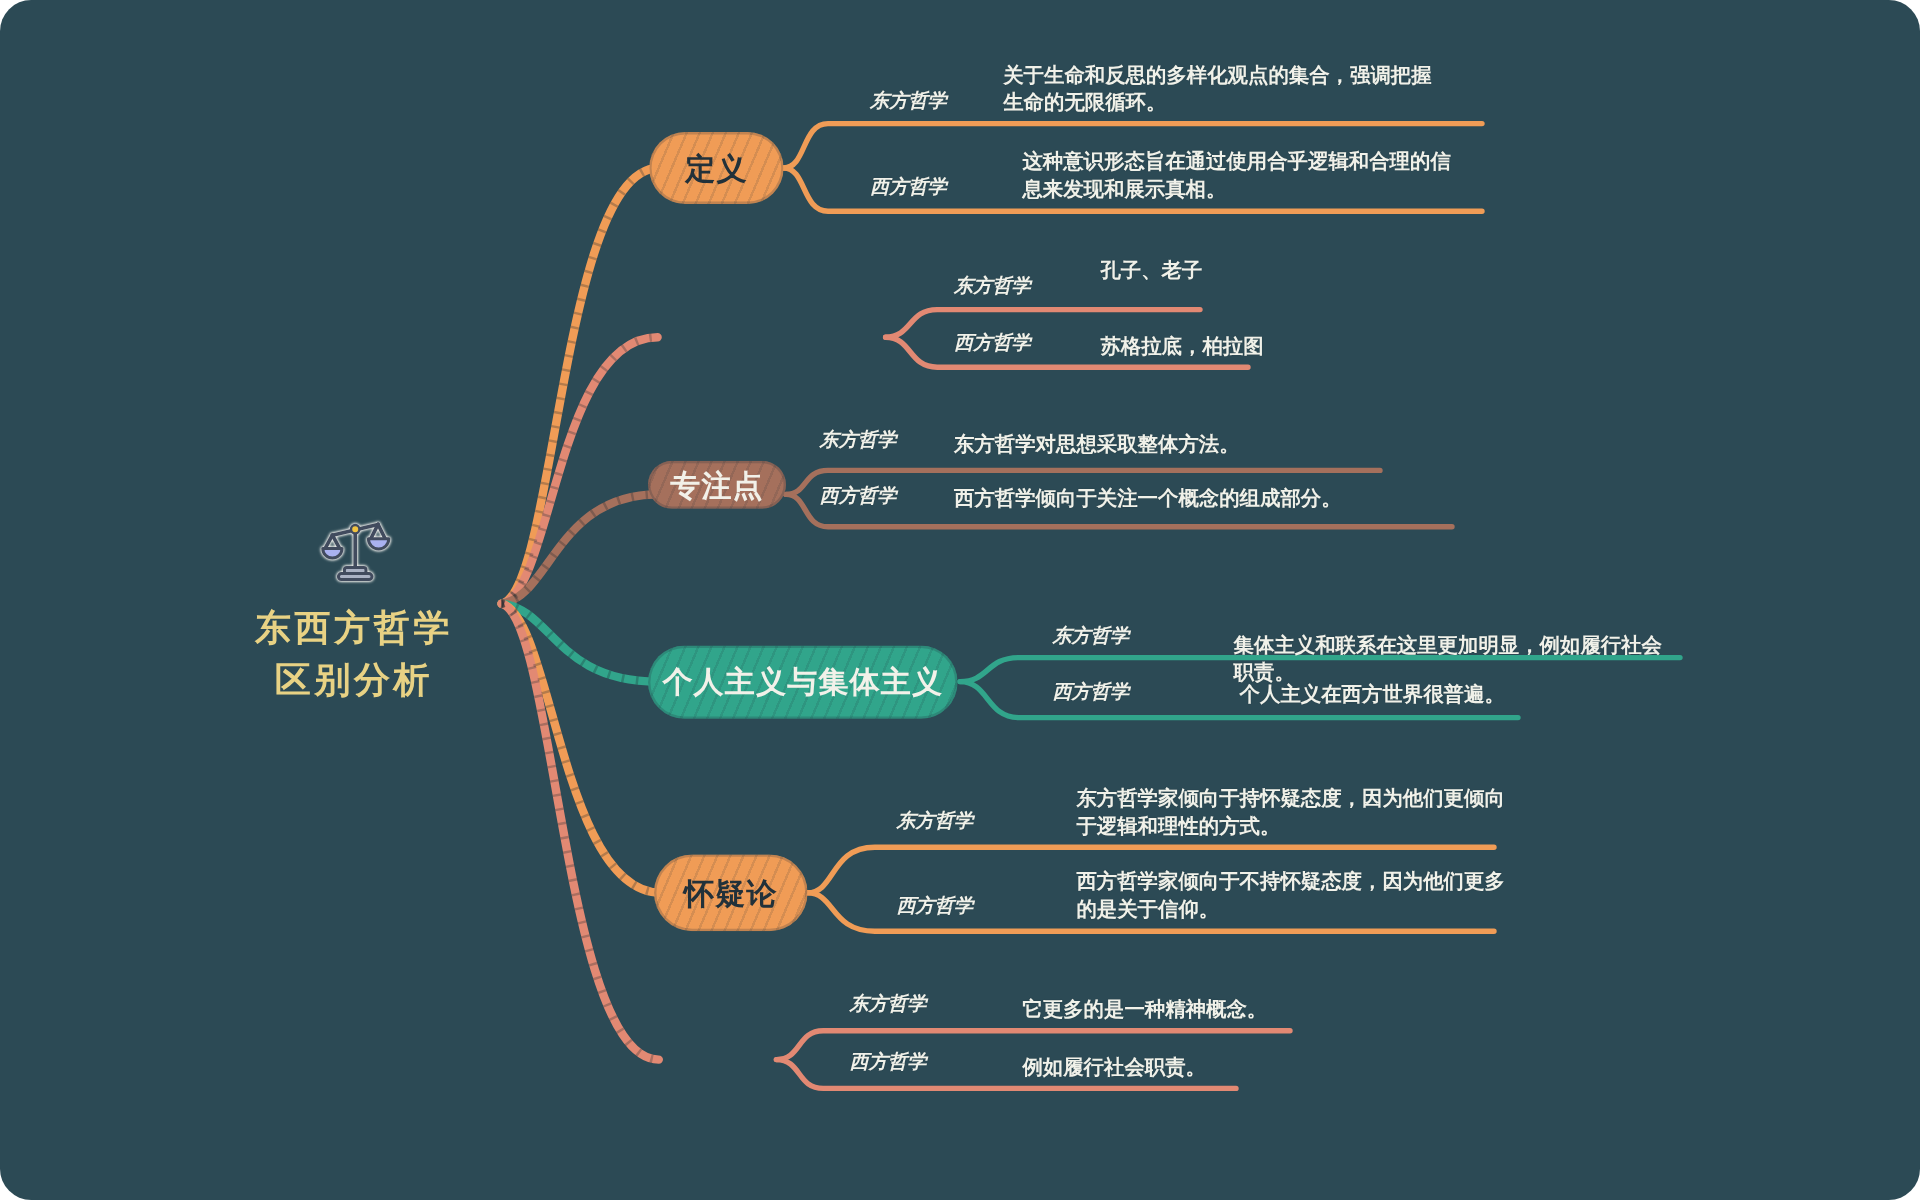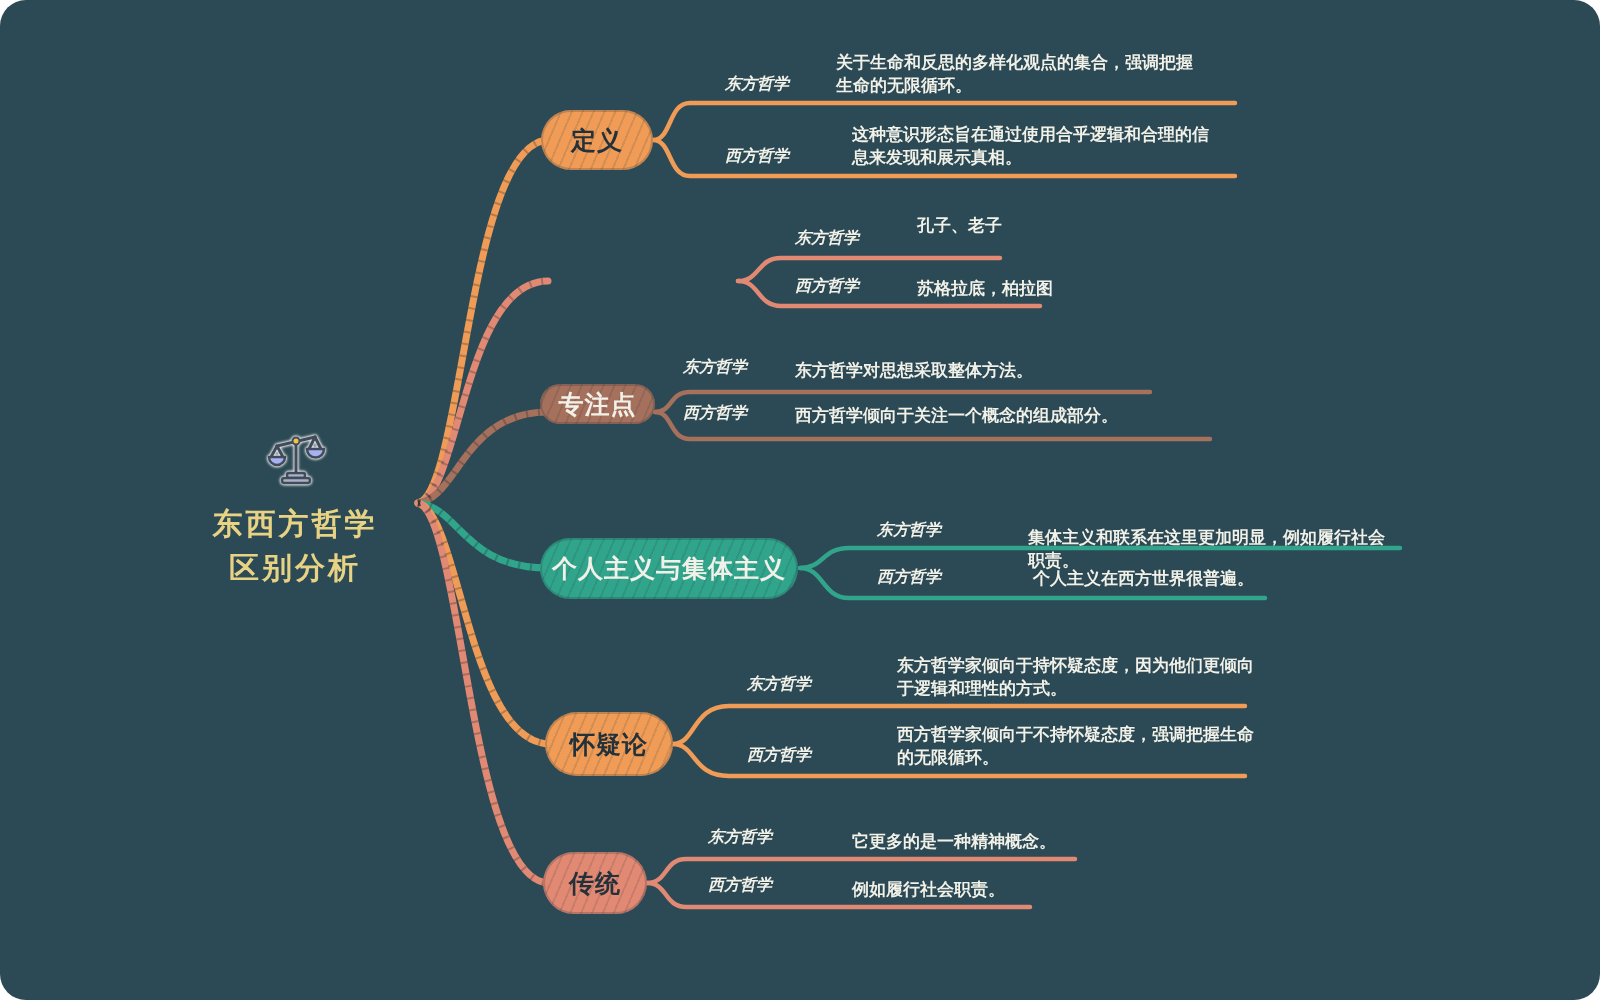--- a/index.html
+++ b/index.html
@@ -121,21 +121,20 @@
   <div class="topic" style="left:540px;top:538px;width:258px;height:61px;background-color:#31a58b;color:#f2f1e9;">个人主义与集体主义</div>
   <div class="clabel" style="left:877px;top:520px;">东方哲学</div>
   <div class="ctext" style="left:1028px;top:494px;width:360px;margin-top:32px;">集体主义和联系在这里更加明显，例如履行社会职责。</div>
   <div class="clabel" style="left:877px;top:567px;">西方哲学</div>
   <div class="ctext" style="left:1012px;top:567px;white-space:nowrap;margin-left:21px;">个人主义在西方世界很普遍。</div>
 
   <div class="topic" style="left:545px;top:712px;width:128px;height:64px;background-color:#f09c56;color:#22313a;">怀疑论</div>
   <div class="clabel" style="left:747px;top:674px;">东方哲学</div>
   <div class="ctext" style="left:897px;top:654px;width:362px;">东方哲学家倾向于持怀疑态度，因为他们更倾向于逻辑和理性的方式。</div>
   <div class="clabel" style="left:747px;top:745px;">西方哲学</div>
-  <div class="ctext" style="left:897px;top:723px;width:362px;">西方哲学家倾向于不持怀疑态度，强调把握生命的无限循环。</div>
+  <div class="ctext" style="left:897px;top:723px;width:362px;">西方哲学家倾向于不持怀疑态度，因为他们更多的是关于信仰。</div>
 
-  <div class="topic" style="left:543px;top:852px;width:104px;height:62px;background-color:#e28973;color:#22313a;">传统</div>
   <div class="clabel" style="left:708px;top:827px;">东方哲学</div>
   <div class="ctext" style="left:852px;top:830px;white-space:nowrap;">它更多的是一种精神概念。</div>
   <div class="clabel" style="left:708px;top:875px;">西方哲学</div>
   <div class="ctext" style="left:852px;top:878px;white-space:nowrap;">例如履行社会职责。</div>
 
 </div>
 
 </body></html>

